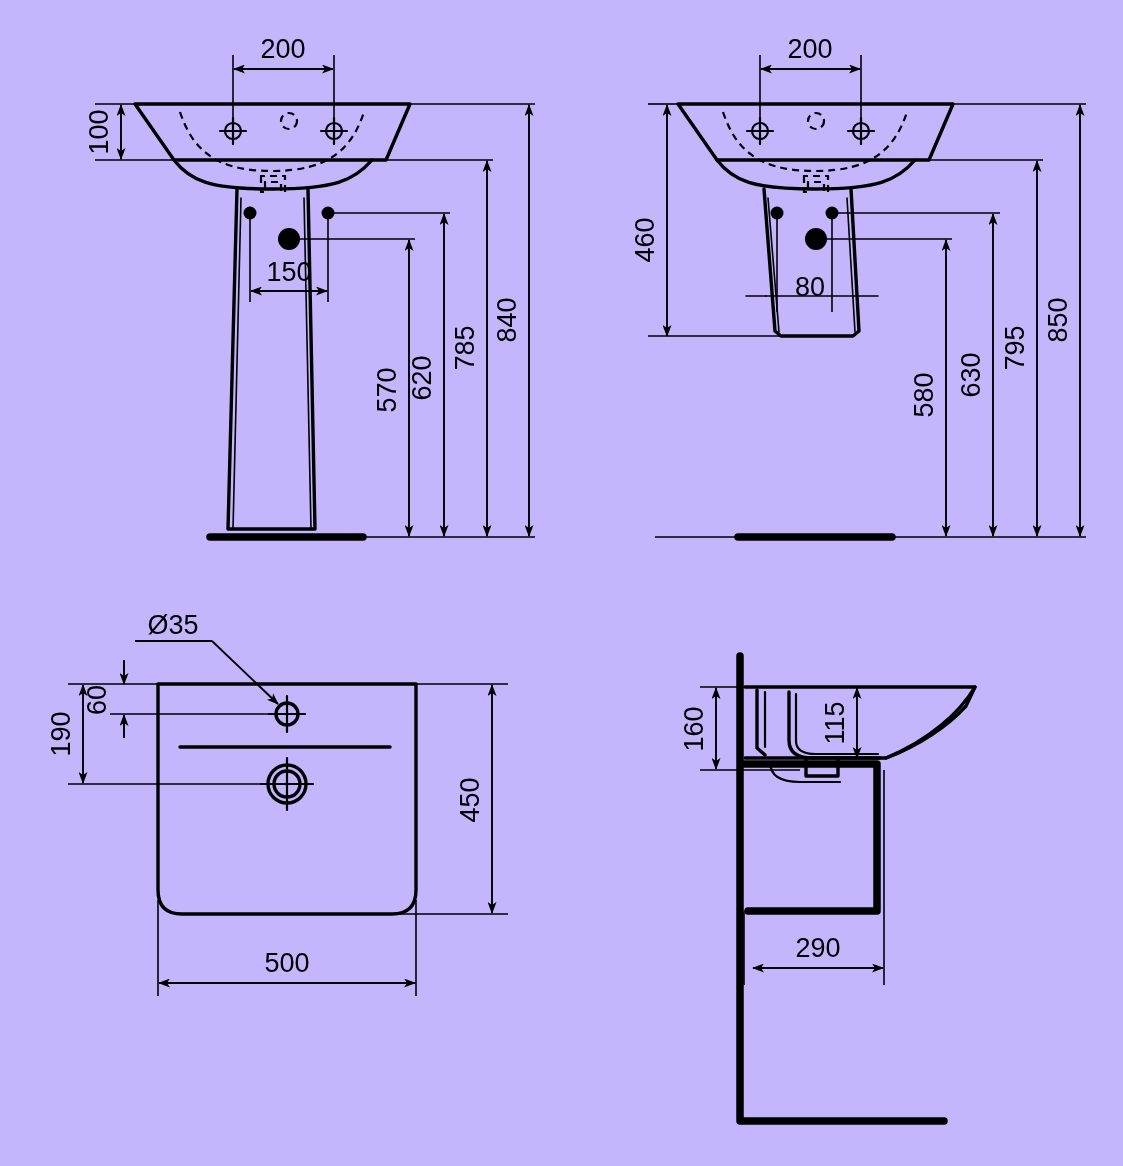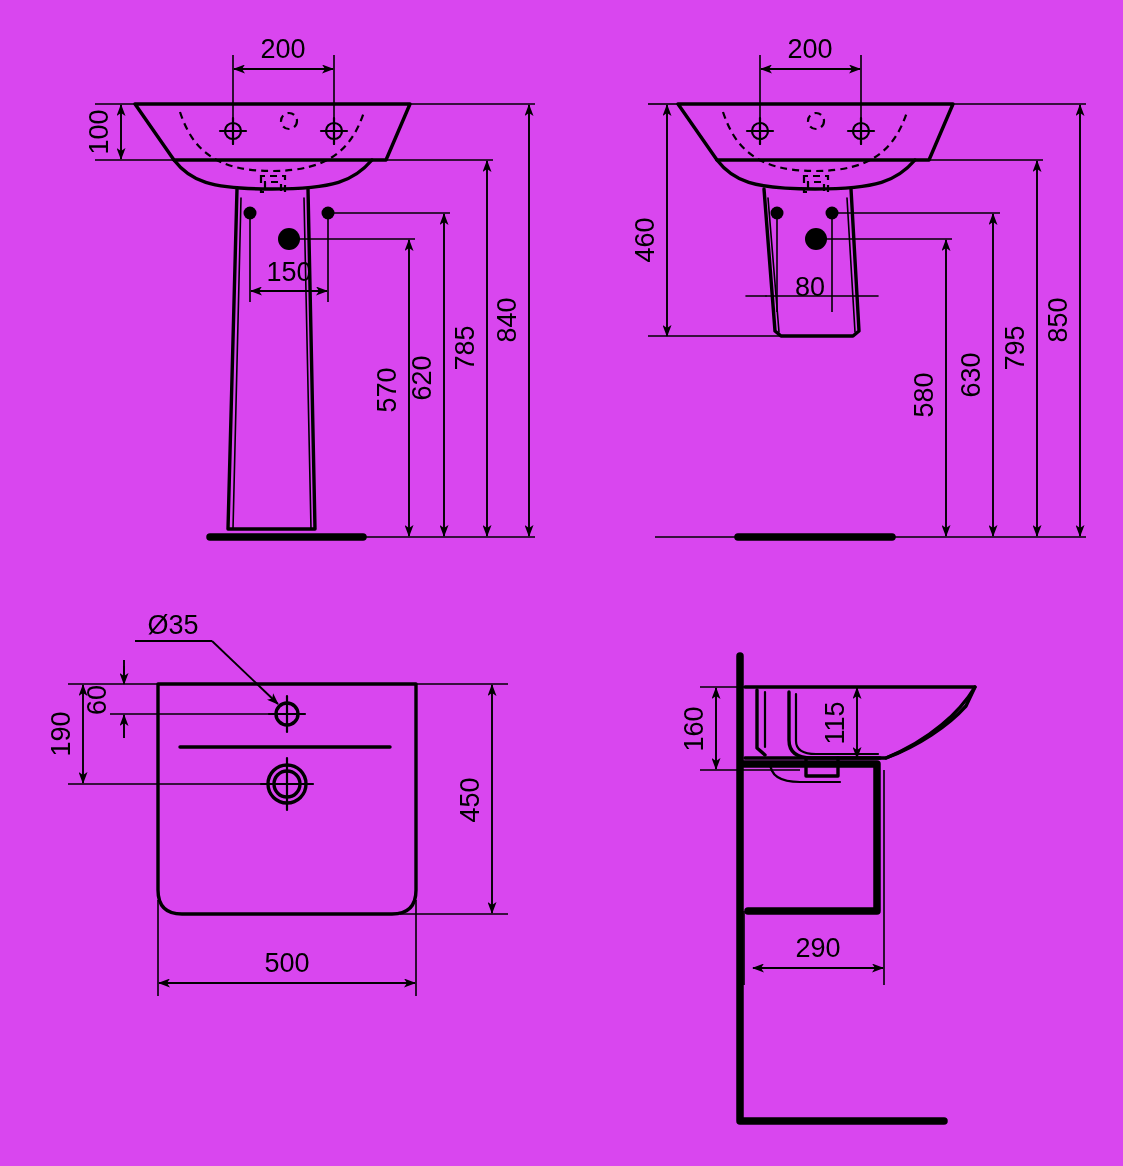--- a/index.html
+++ b/index.html
@@ -8,21 +8,21 @@
     padding: 0;
     background: #ffffff;
   }
   body {
     font-family: "Liberation Sans", sans-serif;
   }
   #sheet {
     position: relative;
     width: 1123px;
     height: 1166px;
-    background: #d946ef;
+    background: #c4b5fd;
     overflow: hidden;
   }
   #sheet svg {
     display: block;
   }
   text {
     font-family: "Liberation Sans", sans-serif;
     fill: #000000;
   }
   .dim-txt {

